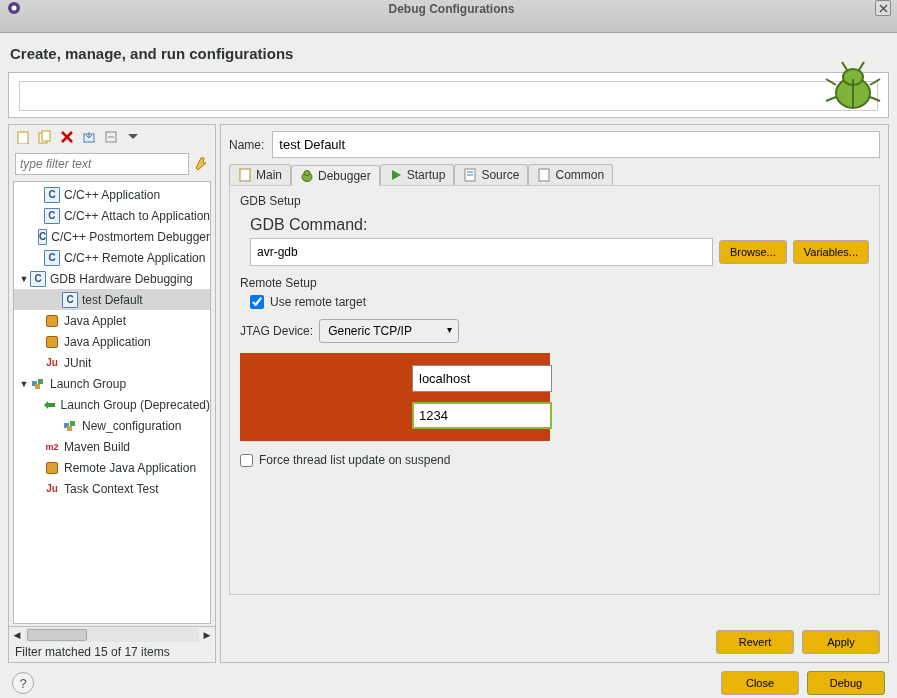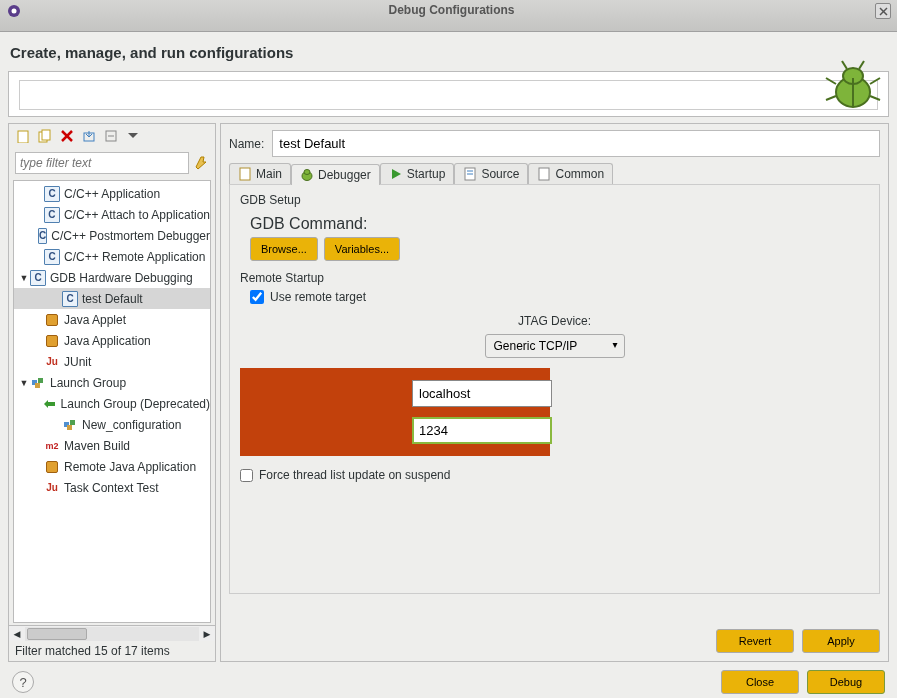--- a/index.html
+++ b/index.html
@@ -1,17 +1,17 @@
 <!DOCTYPE html>
 <html><head>
 <meta charset="utf-8">
 <style>
 * { box-sizing: border-box; margin: 0; padding: 0; }
 body { font-family: "Segoe UI", "Liberation Sans", Arial, sans-serif; font-size: 12px; background: #eeeeec; width: 897px; height: 698px; overflow: hidden; color: #2e3436; }
-.titlebar { background: linear-gradient(#d5d5d3, #c4c4c2); height: 32px; display: flex; align-items: flex-start; padding: 3px 6px; border-bottom: 1px solid #a0a0a0; }
+.titlebar { background: linear-gradient(#d5d5d3, #c4c4c2); height: 32px; display: flex; align-items: flex-end; padding: 16px 6px; border-bottom: 1px solid #a0a0a0; }
 .titlebar-icon { width: 16px; height: 16px; margin-right: 6px; }
 .titlebar-title { flex: 1; text-align: center; font-weight: bold; color: #555; }
 .titlebar-close { width: 16px; height: 16px; border: 1px solid #888; border-radius: 2px; background: #ddd; display: flex; align-items: center; justify-content: center; font-size: 10px; cursor: pointer; }
 .dialog-body { padding: 8px; height: calc(698px - 24px); display: flex; flex-direction: column; }
 .header-area { position: relative; background: #fff; border: 1px solid #bbb; margin-bottom: 6px; padding: 8px 10px 6px 10px; height: 64px; }
 .header-title { font-size: 15px; font-weight: bold; margin-bottom: 4px; color: #2e3436; background: #eeeeec; position: absolute; top: -21px; left: -1px; right: -1px; padding: 4px 2px; }
 .header-title-wrap { background:#eeeeec; }
 .header-msgbox { border: 1px solid #ccc; height: 30px; margin-top: 18px; }
 .bug-icon { position: absolute; right: 6px; top: -14px; width: 58px; height: 58px; z-index: 2; }
 .main-area { flex: 1; display: flex; gap: 4px; overflow: hidden; }
@@ -45,21 +45,21 @@
 .group { border: 1px solid #ccc; margin-top: -1px; padding: 8px 10px; background: #eeeeec; }
 .group-title { font-size: 12px; margin-bottom: 8px; }
 .field-label { font-size: 16px; margin-bottom: 4px; }
 .gdb-row { display: flex; gap: 6px; align-items: center; margin-bottom: 10px; margin-top: 4px; }
 .gdb-input { flex: 1; border: 1px solid #bbb; padding: 6px 6px; font-size: 12px; background: #fff; }
 .btn { border: 1px solid #aaa; background: #eab308; padding: 5px 10px; font-size: 11px; border-radius: 3px; cursor: pointer; }
 .btn.primary { border: 1px solid #7a9a3d; }
 .remote-title { margin-top: 6px; margin-bottom: 5px; font-size: 12px; }
 .checkbox-row { display: flex; align-items: center; gap: 6px; margin-left: 10px; margin-bottom: 10px; }
 .checkbox-row input { width: 14px; height: 14px; }
-.jtag-row { display: flex; align-items: center; gap: 6px; margin-left: 0px; margin-bottom: 10px; flex-direction: column; }
+.jtag-row { display: flex; align-items: center; gap: 6px; margin-left: 0px; margin-bottom: 10px; }
 .select { border: 1px solid #aaa; background: #eeeeec; padding: 4px 22px 4px 8px; font-size: 12px; border-radius: 3px; position: relative; min-width: 140px; text-align: left; cursor: pointer; }
 .select::after { content: "▾"; position: absolute; right: 6px; top: 4px; font-size: 10px; }
 .blackbox { background: #c2410c; padding: 12px 12px; width: 310px; margin-left: 0px; margin-bottom: 12px; }
 .blackbox input { display: block; width: 140px; margin-left: 160px; margin-bottom: 10px; padding: 5px 6px; border: 1px solid #888; background: #fff; font-size: 13px; }
 .blackbox input.focus { border: 2px solid #8ab93e; padding: 4px 5px; }
 .force-row { display: flex; align-items: center; gap: 6px; margin-top: 4px; }
 .right-buttons { display: flex; justify-content: flex-end; gap: 8px; margin-top: auto; padding-top: 8px; }
 .footer { display: flex; align-items: center; justify-content: space-between; padding: 8px 4px 4px 4px; }
 .help-circle { width: 22px; height: 22px; border: 1px solid #aaa; border-radius: 50%; display: flex; align-items: center; justify-content: center; font-size: 13px; color: #555; cursor: pointer; background: #f4f4f2; }
 .footer-buttons { display: flex; gap: 8px; padding-left: 24px; }
@@ -320,26 +320,27 @@
             <span>Common</span>
           </div>
       </div>
 
       <div class="group" style="flex:0 0 auto; height:410px;">
         <div class="group-title">GDB Setup</div>
 
         <div style="padding-left:10px;">
           <div class="field-label">GDB Command:</div>
           <div class="gdb-row">
+            <input class="gdb-input" value="avr-gdb" style="">
             <button class="btn">Browse...</button>
             <button class="btn">Variables...</button>
           </div>
         </div>
 
-        <div class="remote-title">Remote Startup</div>
+        <div class="remote-title">Remote Setup</div>
         <div class="checkbox-row">
           <input type="checkbox" checked="" style="">
           <span>Use remote target</span>
         </div>
 
         <div class="jtag-row">
           <span>JTAG Device:</span>
           <button class="select">Generic TCP/IP</button>
         </div>
 

